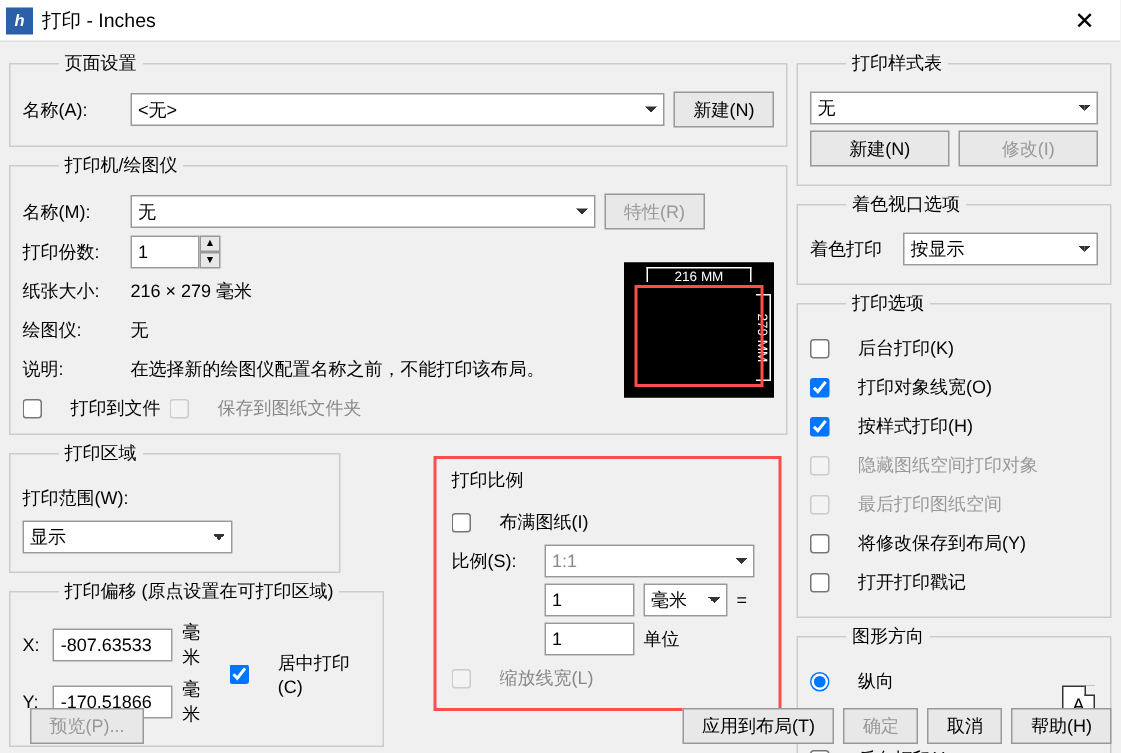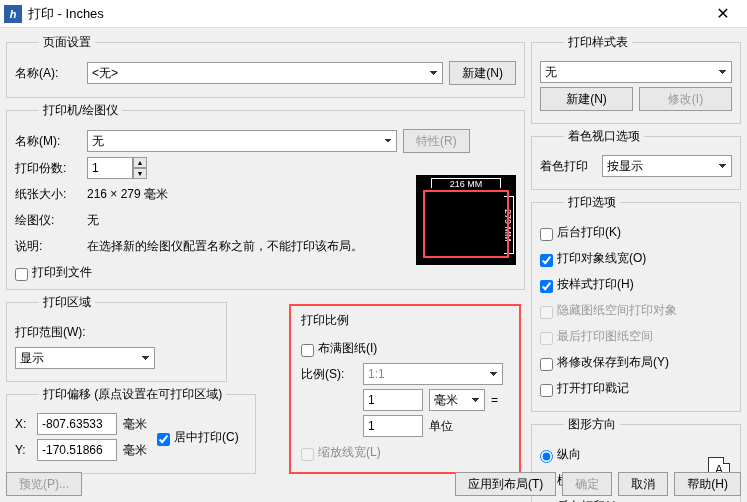--- a/index.html
+++ b/index.html
@@ -16,30 +16,30 @@
 .row { display: flex; align-items: center; gap: 6px; margin: 4px 0; min-height: 22px; }
 .lbl { width: 66px; }
 select, input[type=text] { height: 22px; border: 1px solid #999; background: #fff; padding: 0 4px; font-size: 12px; }
 select { appearance: none; background-image: linear-gradient(45deg, transparent 50%, #333 50%), linear-gradient(135deg, #333 50%, transparent 50%); background-position: right 8px center, right 4px center; background-size: 4px 4px, 4px 4px; background-repeat: no-repeat; padding-right: 20px; }
 button.btn { height: 24px; padding: 0 12px; border: 1px solid #999; background: #e8e8e8; cursor: pointer; font-size: 12px; }
 button.btn:disabled { color: #999; }
 .preview { position: absolute; right: 8px; top: 56px; width: 100px; height: 90px; background: #000; border: 1px solid #000; }
 .preview .outline { position: absolute; left: 6px; top: 14px; right: 6px; bottom: 6px; border: 2px solid #ff4d4d; }
 .preview .hl { position: absolute; top: 2px; left: 14px; right: 14px; height: 10px; color: #fff; font-size: 9px; text-align: center; border-top: 1px solid #fff; border-left: 1px solid #fff; border-right: 1px solid #fff; }
 .preview .vl { position: absolute; right: 1px; top: 20px; bottom: 10px; width: 10px; color: #fff; font-size: 9px; writing-mode: vertical-rl; text-align: center; border-right: 1px solid #fff; border-top: 1px solid #fff; border-bottom: 1px solid #fff; }
-.chk { display: flex; align-items: flex-end; gap: 4px; }
+.chk { display: flex; align-items: center; gap: 19px; }
 .chk input { width: 13px; height: 13px; }
 .scale-box { position: absolute; border: 2px solid #ff4d4d; padding: 6px 10px; right: 4px; top: 270px; width: 232px; height: 170px; background: #f0f0f0; }
 .paper-icon { width: 22px; height: 26px; border: 1px solid #333; background: #fff; position: relative; display: inline-flex; align-items: center; justify-content: center; font-size: 13px; }
 .paper-icon::before { content: ''; position: absolute; top: -1px; right: -1px; width: 6px; height: 6px; background: #f0f0f0; border-left: 1px solid #333; border-bottom: 1px solid #333; }
 .spinner { display: flex; }
 .spinner input { width: 46px; }
 .spinbtns { display: flex; flex-direction: column; }
 .spinbtns span { width: 14px; height: 11px; border: 1px solid #999; background: #e8e8e8; font-size: 7px; display: flex; align-items: center; justify-content: center; cursor: pointer; }
-.footer { position: absolute; bottom: 6px; left: 6px; right: 6px; display: flex; gap: 6px; align-items: center; }
+.footer { position: absolute; bottom: 6px; left: 20px; right: 6px; display: flex; gap: 6px; align-items: center; }
 .footer .spacer { flex: 1; }
 </style>
 </head>
 <body>
 
 <div class="titlebar">
   <div class="icon">h</div>
   <div class="title">打印 - Inches</div>
   <div class="close">✕</div>
 </div>
@@ -82,20 +82,24 @@
         <span>无</span>
       </div>
       <div class="row">
         <span class="lbl">说明:</span>
         <span>在选择新的绘图仪配置名称之前，不能打印该布局。</span>
       </div>
       <div class="row">
         <label class="chk">
             <input type="checkbox" style="">
             <span>打印到文件</span>
+          </label>
+        <label class="chk" style="color:#888">
+            <input type="checkbox" disabled="" style="">
+            <span>保存到图纸文件夹</span>
           </label>
       </div>
       <div class="preview">
         <div class="hl">216 MM</div>
         <div class="vl">279 MM</div>
         <div class="outline"></div>
       </div>
     </fieldset>
 
     <fieldset style="width:221px">

